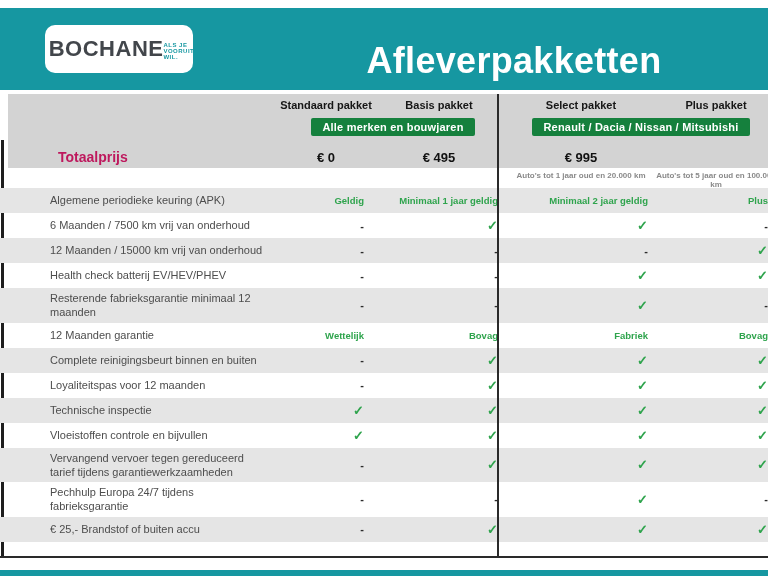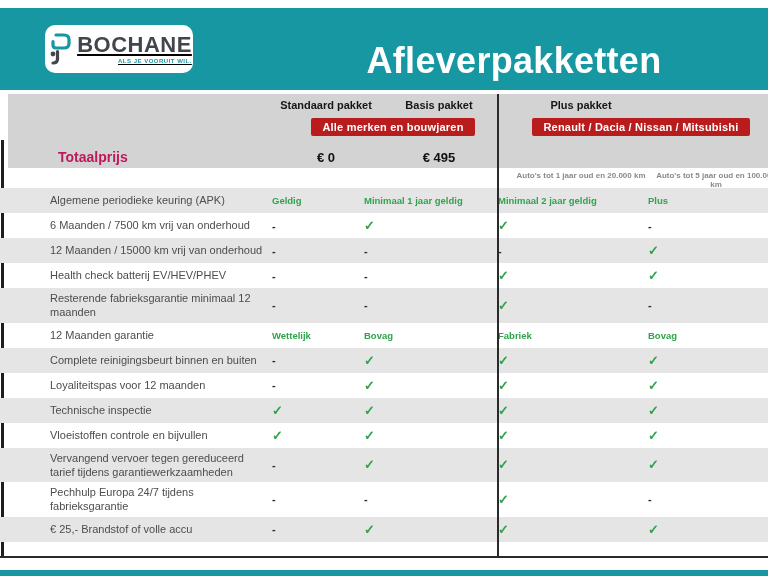--- a/index.html
+++ b/index.html
@@ -7,53 +7,53 @@
     position:relative; width:768px; height:576px; background:#ffffff;
     font-family:"Liberation Sans", sans-serif; overflow:hidden;
   }
   
   .teal-band { position:absolute; top:8px; left:0; width:768px; height:82px; background:#1697A1; }
   .logo-card {
     position:absolute; left:45px; top:17px; width:148px; height:48px;
     background:#ffffff; border-radius:10px;
     display:flex; align-items:center; justify-content:center; gap:5px;
   }
-  .logo-txt { display:flex; flex-direction:column; align-items:flex-end;text-decoration:underline; }
+  .logo-txt { display:flex; flex-direction:row; align-items:flex-end; }
   .brand { font-size:22px; font-weight:bold; color:#42464B; letter-spacing:0.5px; line-height:1; }
   .tagline { font-size:6px; font-weight:bold; color:#1697A1; letter-spacing:0.5px; margin-top:2px; }
   .page-title {
     position:absolute; left:348px; top:28px; width:324px; margin:4px;
     text-align:center; font-size:36px; font-weight:bold; color:#ffffff; letter-spacing:0.3px;
   }
   
   .grid { display:grid; grid-template-columns:272px 92px 134px 150px 120px; }
   .cell-c { text-align:center; }
   
   .band { position:absolute; top:94px; left:8px; width:764px; height:74px; background:#D3D3D3; z-index:1; }
   .pkg-headers { position:absolute; top:5px; left:0; width:768px; }
   .pkg-name { font-size:11px; font-weight:bold; color:#161616; }
   .badge-row { position:absolute; top:23px; left:0; width:768px; }
   .badge-wrap { text-align:center; }
   .badge-left { grid-column:2 / span 2; }
   .badge-right { grid-column:4 / span 2; }
   .badge {
-    display:inline-block; background:#b91c1c; color:#ffffff; font-weight:bold;
+    display:inline-block; background:#15803d; color:#ffffff; font-weight:bold;
     font-size:11px; padding:3px 11px; border-radius:2px; letter-spacing:0.2px;
   }
   .notes-row { position:absolute; top:45px; left:0; width:768px; }
   .note { font-size:8px; font-weight:bold; color:#8A8A8A;margin-top:32px; }
   .total-row { position:absolute; top:52px; left:0; width:768px; height:22px; align-items:center; }
   .total-label { padding-left:50px; font-size:14px; font-weight:bold; color:#be185d; }
   .price { font-size:13px; font-weight:bold; color:#111111; }
   
   .frows { position:absolute; top:188px; left:0; width:768px; }
   .frow { min-height:25px; align-items:center; position:relative; }
   .frow.gray { background:#E5E5E5; border-radius:0; z-index:3; }
   .flabel { padding:3px 4px 3px 50px; font-size:11px; color:#4D4D4D; line-height:1.3; }
-  .fcell { text-align:left; }
+  .fcell { text-align:right; }
   .fcell.vtext { color:#2FA44D; font-weight:bold; font-size:9.5px; }
   .fcell.check { color:#2FA44D; font-weight:bold; font-size:13px; }
   .fcell.dash { color:#2B2B2B; font-weight:bold; font-size:11px; }
   
   .left-line { position:absolute; left:1px; top:140px; width:3px; height:416px; background:#1E1E1E; z-index:2; }
   .divider-line { position:absolute; left:497px; top:94px; width:2px; height:464px; background:#2A2A2A; z-index:5; }
   .bottom-line { position:absolute; left:0; top:556px; width:768px; height:2px; background:#2A2A2A; z-index:5; }
   .bottom-teal { position:absolute; left:0; top:570px; width:768px; height:6px; background:#1697A1; }
 </style>
 </head>
@@ -74,20 +74,21 @@
       </div>
     </div>
     <h1 class="page-title">Afleverpakketten</h1>
   </div>
 
   <div class="band">
     <div class="grid pkg-headers">
       <div></div>
       <div class="cell-c pkg-name">Standaard pakket</div>
       <div class="cell-c pkg-name">Basis pakket</div>
+      <div class="cell-c pkg-name">Select pakket</div>
       <div class="cell-c pkg-name">Plus pakket</div>
     </div>
     <div class="grid badge-row">
       <div></div>
       <div class="badge-wrap badge-left">
         <span class="badge">Alle merken en bouwjaren</span>
       </div>
       <div class="badge-wrap badge-right">
         <span class="badge">Renault / Dacia / Nissan / Mitsubishi</span>
       </div>
@@ -96,20 +97,21 @@
       <div></div>
         <div></div>
         <div></div>
       <div class="cell-c note">Auto's tot 1 jaar oud en 20.000 km</div>
       <div class="cell-c note">Auto's tot 5 jaar oud en 100.000 km</div>
     </div>
     <div class="grid total-row">
       <div class="total-label">Totaalprijs</div>
       <div class="cell-c price">€ 0</div>
       <div class="cell-c price">€ 495</div>
+      <div class="cell-c price">€ 995</div>
     </div>
   </div>
 
   <div class="frows">
       <div class="grid frow gray">
         <div class="flabel">Algemene periodieke keuring (APK)</div>
         <div class="fcell vtext">Geldig</div>
         <div class="fcell vtext">Minimaal 1 jaar geldig</div>
         <div class="fcell vtext">Minimaal 2 jaar geldig</div>
         <div class="fcell vtext">Plus</div>
@@ -185,21 +187,21 @@
         <div class="fcell check">✓</div>
       </div>
       <div class="grid frow white">
         <div class="flabel">Pechhulp Europa 24/7 tijdens fabrieksgarantie</div>
         <div class="fcell dash">-</div>
         <div class="fcell dash">-</div>
         <div class="fcell check">✓</div>
         <div class="fcell dash">-</div>
       </div>
       <div class="grid frow gray">
-        <div class="flabel">€ 25,- Brandstof of  volle accu</div>
+        <div class="flabel">€ 25,- Brandstof of  buiten accu</div>
         <div class="fcell dash">-</div>
         <div class="fcell check">✓</div>
         <div class="fcell check">✓</div>
         <div class="fcell check">✓</div>
       </div>
     </div>
 
   <div class="left-line"></div>
   <div class="divider-line"></div>
   <div class="bottom-line"></div>

